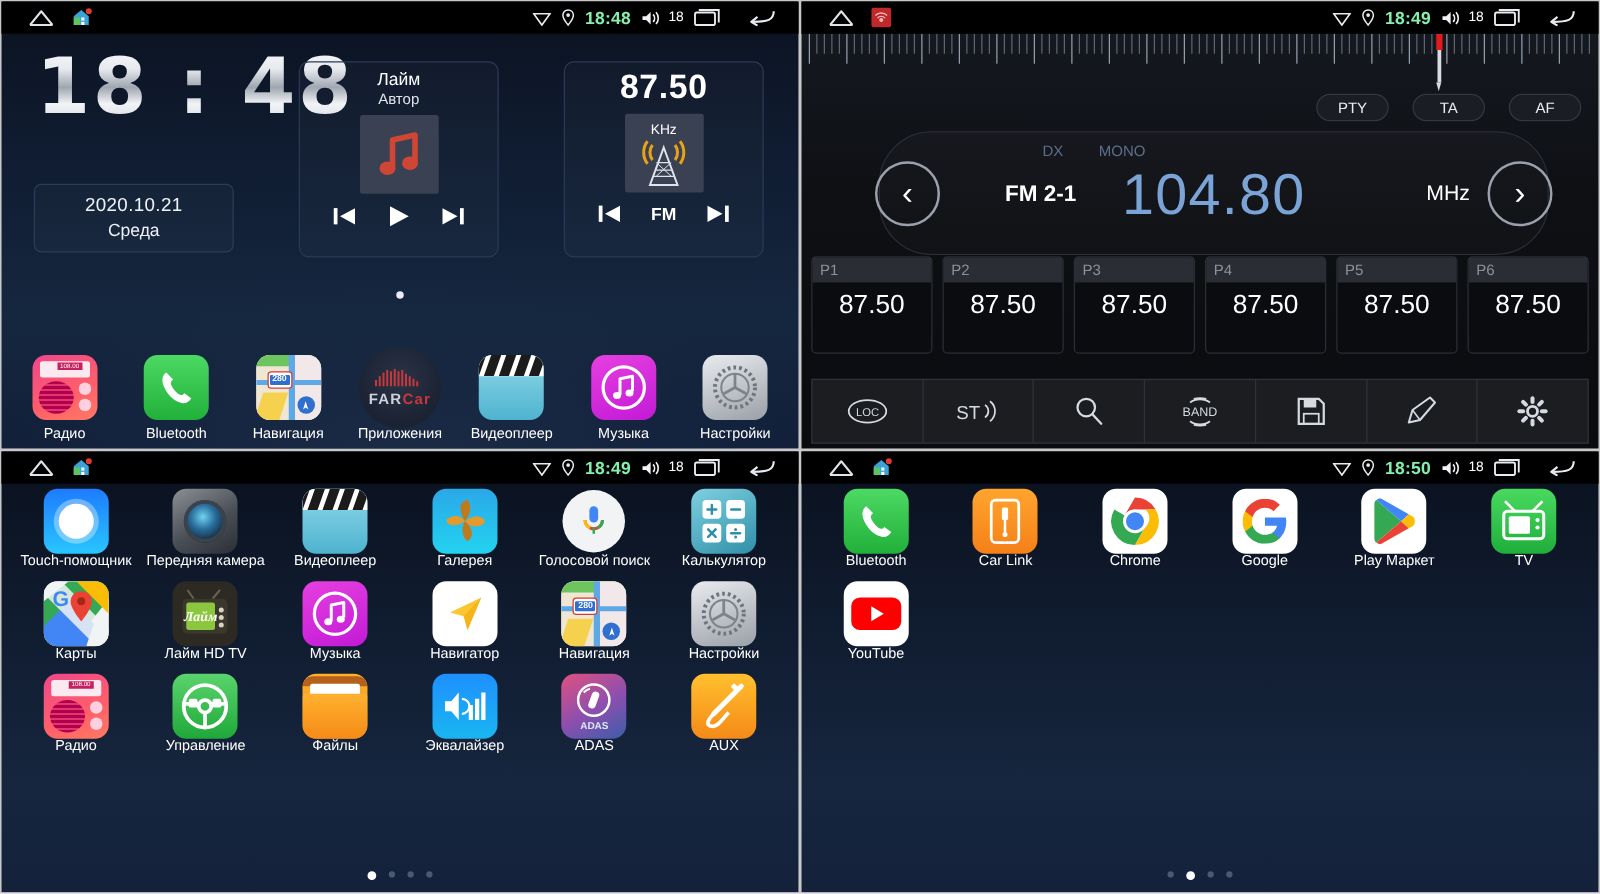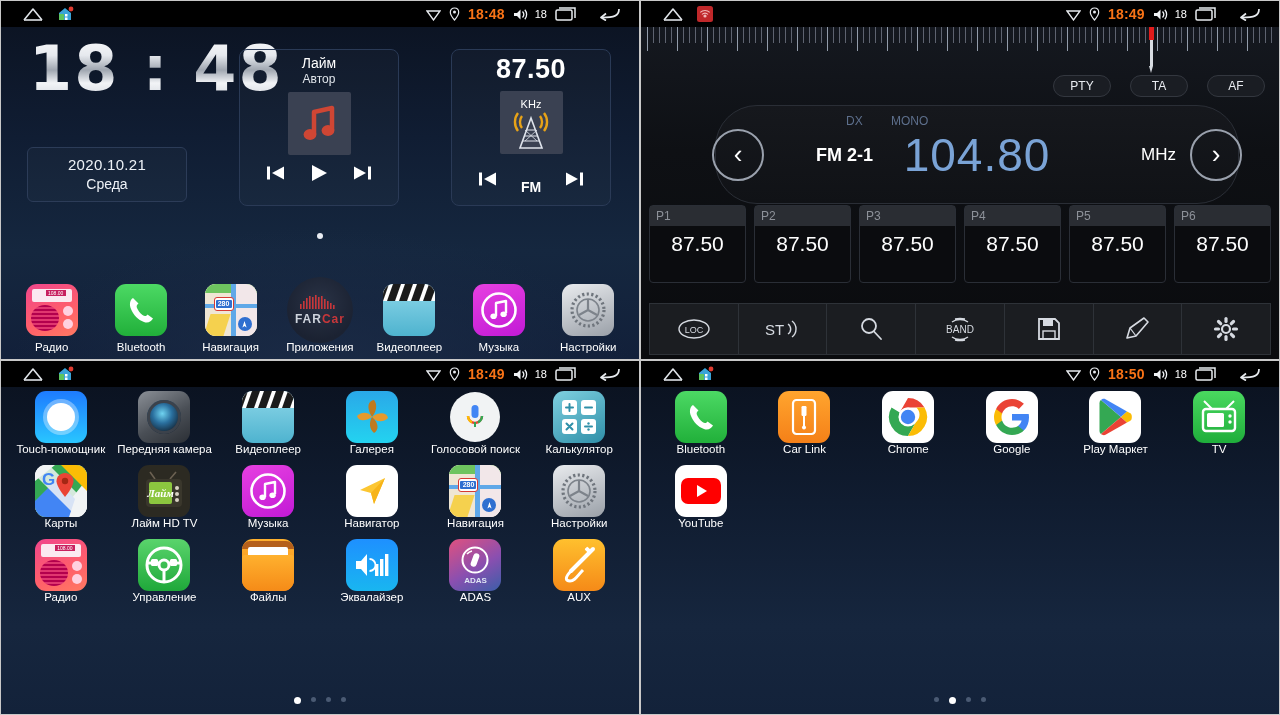--- a/index.html
+++ b/index.html
@@ -24,21 +24,21 @@
   
   .statusbar {
     position: absolute; top: 0; left: 0; right: 0; height: 26px;
     background: #000000;
     display: flex; align-items: center;
     padding: 0 10px;
     z-index: 20;
   }
   .sb-left { display: flex; align-items: center; gap: 14px; margin-left: 12px; }
   .sb-right { display: flex; align-items: center; gap: 8px; margin-left: auto; margin-right: 8px; }
-  .sb-time { color: #f97316; font-size: 14px; font-weight: bold; letter-spacing: .2px; }
+  .sb-time { color: #86efac; font-size: 14px; font-weight: bold; letter-spacing: .2px; }
   .sb-vol { color: #fff; font-size: 11px; margin-left: -3px; }
   .ic { display: inline-block; line-height: 0; }
   
   .home-bg {
     position: absolute; inset: 0;
     background:
       radial-gradient(ellipse 70% 60% at 50% 105%, #1b2b46 0%, rgba(15,26,45,0) 70%),
       linear-gradient(180deg, #0b1220 0%, #101d33 38%, #15273f 70%, #12203a 100%);
   }
   .clock {
@@ -77,21 +77,21 @@
     background: #3a4152; border-radius: 2px;
     display: flex; align-items: center; justify-content: center;
     position: relative;
   }
   .art.radio { flex-direction: column; gap: 0; }
   .khz { font-size: 11px; color: #fff; margin-top: 2px; }
   .wctrl {
     display: flex; align-items: center; justify-content: space-around;
     margin-top: 9px; padding: 0 14px;
   }
-  .wctrl .lbl { font-size: 14px; font-weight: bold; color: #fff; margin-top: 16px; }
+  .wctrl .lbl { font-size: 14px; font-weight: bold; color: #fff; }
   .pagedot-home {
     position: absolute; left: 50%; top: 232px; transform: translateX(-50%);
     width: 6px; height: 6px; border-radius: 50%; background: #e9edf3;
   }
   .dock {
     position: absolute; left: 0; right: 0; bottom: 6px;
     display: flex; justify-content: space-around; align-items: flex-end;
     padding: 0 6px;
   }
   .dockitem { width: 78px; text-align: center; }
@@ -110,21 +110,21 @@
   .needle .stem { width: 3px; margin-left: 1px; height: 26px; background: #d9dde3; }
   .needle .tip { width: 0; height: 0; border-left: 2.5px solid transparent; border-right: 2.5px solid transparent; border-top: 7px solid #d9dde3; }
   .rds { position: absolute; top: 74px; right: 14px; display: flex; gap: 19px; }
   .rds-btn {
     width: 58px; height: 22px; border-radius: 11px;
     background: #1a1d23; border: 1px solid #33373f;
     color: #e9ecf1; font-size: 12px;
     display: flex; align-items: center; justify-content: center;
   }
   .freqpanel {
-    position: absolute; left: 74px; right: 40px; top: 104px; height: 99px;
+    position: absolute; left: 62px; right: 40px; top: 104px; height: 99px;
     border: 1px solid #2a2e36; border-radius: 42px;
     background: linear-gradient(180deg,#16181d 0%, #101216 100%);
   }
   .dx { position: absolute; left: 130px; top: 8px; font-size: 12px; color: #5d6f8c; }
   .mono { position: absolute; left: 175px; top: 8px; font-size: 12px; color: #5d6f8c; }
   .navbtn {
     position: absolute; top: 50%; transform: translateY(-50%);
     width: 52px; height: 52px; border-radius: 50%;
     border: 2px solid #9aa1ad;
     display: flex; align-items: center; justify-content: center;

